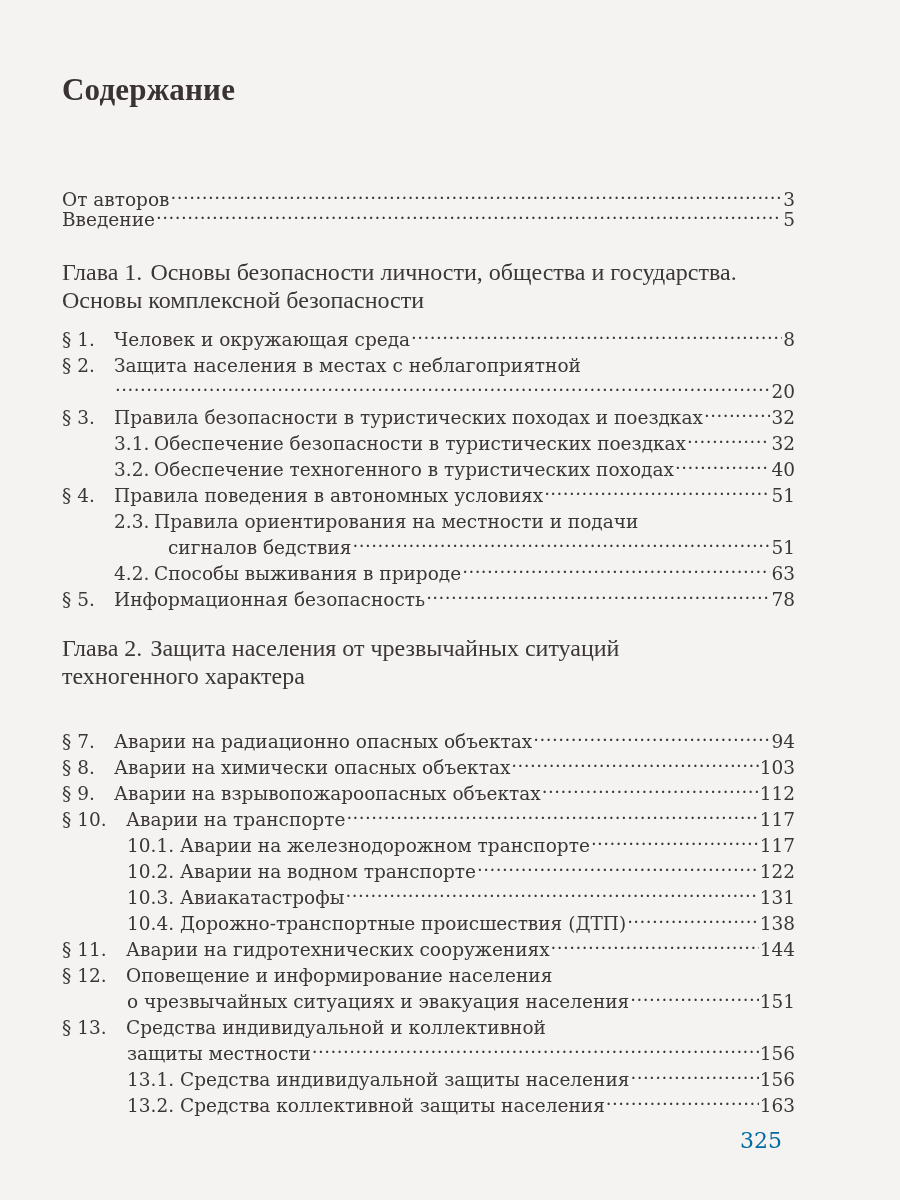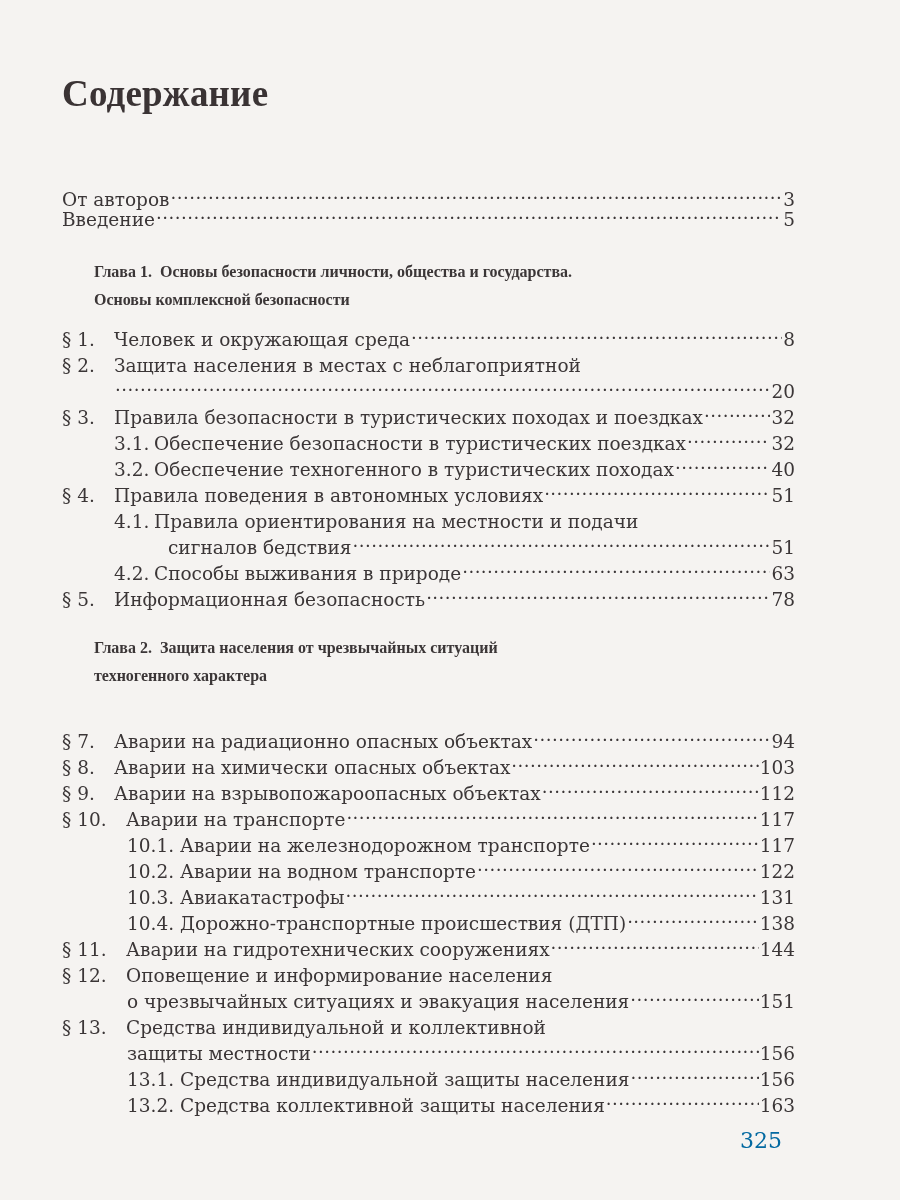--- a/index.html
+++ b/index.html
@@ -7,43 +7,43 @@
     width:900px; height:1200px; overflow:hidden;
     background:#f5f3f1;
     font-family:"DejaVu Serif","Liberation Serif",serif;
     color:#3b3637;
     position:relative;
   }
   .page { position:absolute; left:0; top:0; width:900px; height:1200px; }
   .title {
     position:absolute; left:62px; top:72px;
     font-family:"Liberation Serif","DejaVu Serif",serif;
-    font-weight:bold; font-size:37px; letter-spacing:0.2px; color:#3a3334;
+    font-weight:bold; font-size:31px; letter-spacing:0.2px; color:#3a3334;
   }
   .row {
     position:absolute; left:62px; width:733px; height:26px;
     font-size:18.5px; line-height:26px; white-space:nowrap;
     display:flex; align-items:baseline;
   }
   .row .label { flex:0 0 auto; }
   .row .dots {
     flex:1 1 auto; overflow:hidden; margin:0 1px;
     position:relative; height:26px;
   }
   .row .dots::after {
     content:". . . . . . . . . . . . . . . . . . . . . . . . . . . . . . . . . . . . . . . . . . . . . . . . . . . . . . . . . . . . . . . . . . . . . . . . . . . . . . . . . . . . . . . . . . . . . . . . . . . . . . . . . . . . . . . . . . . . . . . . . . . . .";
     position:absolute; left:0; right:0; bottom:0; white-space:nowrap;
     letter-spacing:-2.6px; font-size:18px; line-height:26px;
   }
   .row .page-num { flex:0 0 auto; text-align:right; }
   .row.nodots .dots::after { content:""; }
   .row .num { display:inline-block; }
   .chapter {
-    position:absolute; left:62px; font-weight:bold; font-size:16px; line-height:28px;
-    font-family:"Liberation Serif","DejaVu Serif",serif; white-space:nowrap;margin-left:32px;
+    position:absolute; left:62px; font-weight:normal; font-size:24px; line-height:28px;
+    font-family:"Liberation Serif","DejaVu Serif",serif; white-space:nowrap;
   }
   .chapter .ch-num { margin-right:8px; }
   .page-footer {
     position:absolute; left:740px; top:1128px; font-size:22px; color:#0369a1;
   }
 </style>
 </head>
 <body>
 
 <div class="page">
@@ -101,21 +101,21 @@
     <span class="page-num">40</span>
   </div>
 
   <div class="row" style="top:476px">
     <span class="label"><span class="num" style="width:52px">§ 4.</span><span>Правила поведения в автономных условиях</span></span>
     <span class="dots"></span>
     <span class="page-num">51</span>
   </div>
 
   <div class="row nodots" style="top:502px; left:114px; width:681px">
-    <span class="label"><span class="num" style="width:40px">4.1.</span><span>Правила ориентирования на местности и подачи</span></span>
+    <span class="label"><span class="num" style="width:40px">2.3.</span><span>Правила ориентирования на местности и подачи</span></span>
     <span class="dots"></span>
   </div>
   <div class="row" style="top:528px; left:168px; width:627px">
     <span class="label">сигналов бедствия</span>
     <span class="dots"></span>
     <span class="page-num">51</span>
   </div>
 
   <div class="row" style="top:554px; left:114px; width:681px">
     <span class="label"><span class="num" style="width:40px">4.2.</span><span>Способы выживания в природе</span></span>

